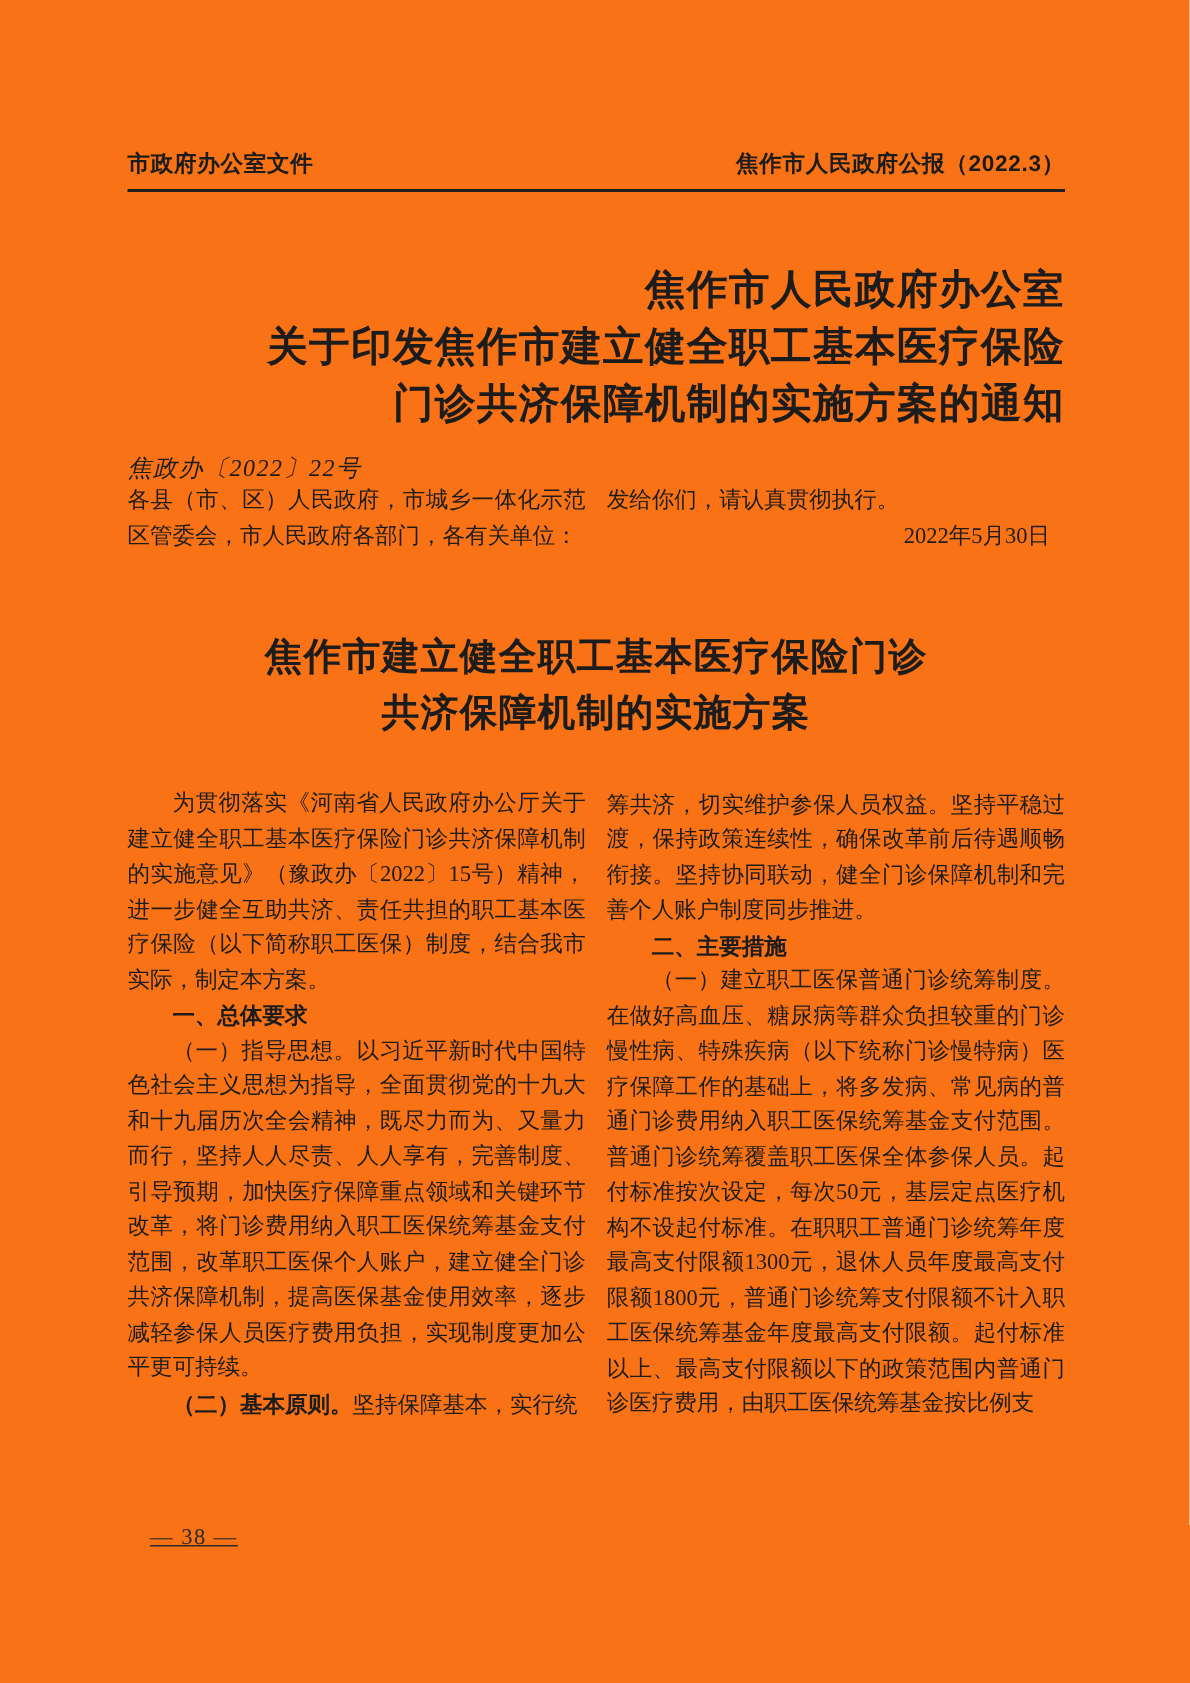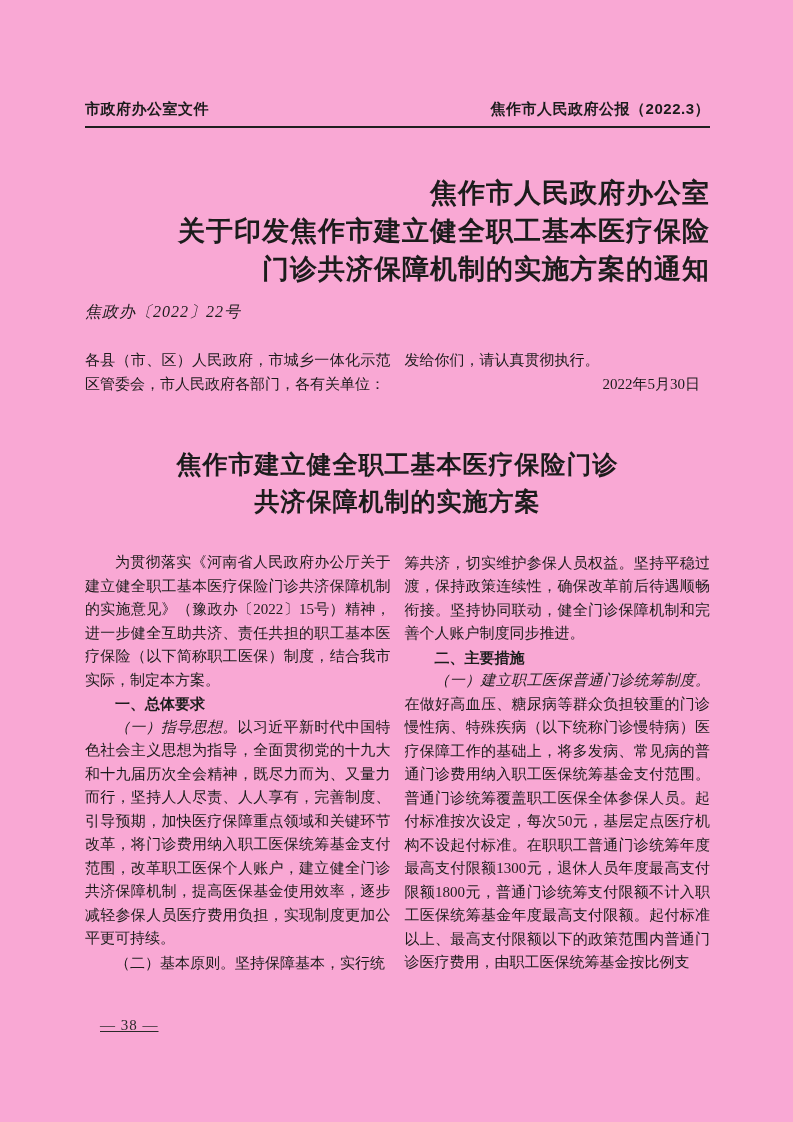--- a/index.html
+++ b/index.html
@@ -1,20 +1,20 @@
 <!DOCTYPE html>
 <html><head>
 <meta charset="utf-8">
 <style>
   html, body { margin: 0; padding: 0; background: #ffffff; }
   .page {
     position: relative;
     width: 793px;
     height: 1122px;
-    background: #f9a8d4;
+    background: #f97316;
     box-sizing: border-box;
     padding: 0 83px 0 85px;
     overflow: hidden;
     color: #1c1c1c;
     font-family: "Liberation Serif", "DejaVu Serif", serif;
   }
   
   .page-header {
     display: flex;
     justify-content: space-between;
@@ -50,21 +50,21 @@
   .two-col {
     display: flex;
     gap: 14px;
     font-size: 15px;
     line-height: 23.5px;
     text-align: justify;
   }
   .col { flex: 1 1 0; min-width: 0; }
   .two-col p { margin: 0; }
   .indent { text-indent: 2em; }
-  .notice-body { margin-top: 26px; }
+  .notice-body { }
   .date-line {
     margin-top: 23.5px;
     text-align: right;
     padding-right: 10px;
     text-indent: 0;
   }
   
   .plan-title {
     margin: 50px 0 0 0;
     text-align: center;
@@ -77,24 +77,24 @@
     margin-top: 30px;
     height: 426px;
     overflow: hidden;
     align-items: center;
   }
   .section-heading {
     font-family: "Liberation Sans", "DejaVu Sans", sans-serif;
     font-weight: 700;
     text-indent: 2em;
   }
-  .lead-kaiti { font-style: italic; }
+  .lead-kaiti { }
   .lead-bold {
     font-family: "Liberation Sans", "DejaVu Sans", sans-serif;
-    font-weight: 400;
+    font-weight: 700;
   }
   
   .page-footer {
     position: absolute;
     left: 100px;
     top: 1017px;
     font-size: 15px;
     letter-spacing: 1px;
     color: #2a2a2a;
     text-decoration: underline;

